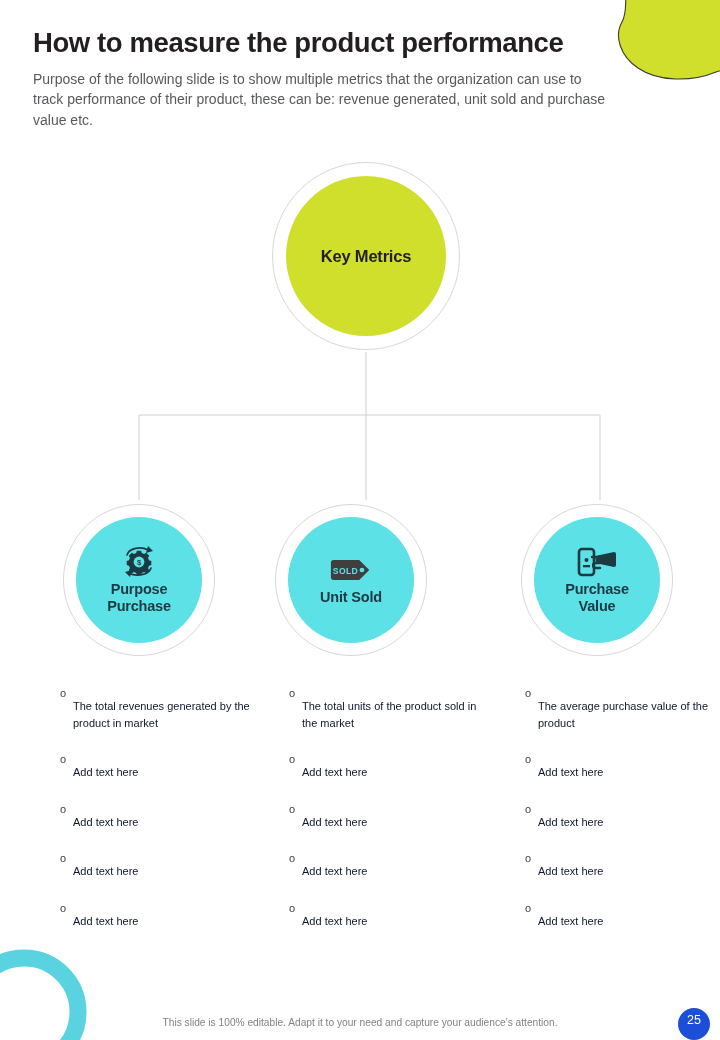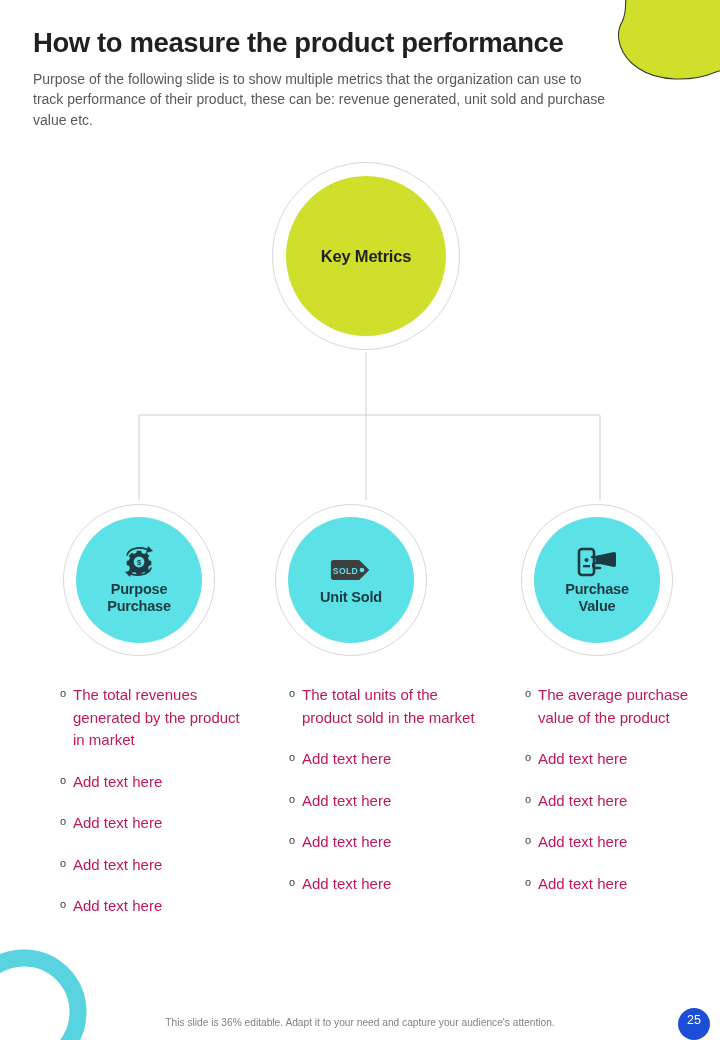--- a/index.html
+++ b/index.html
@@ -166,23 +166,24 @@
     margin-bottom: 19px;
   }
   .bullet-mark {
     width: 13px;
     flex: 0 0 13px;
     font-size: 11px;
     line-height: 18px;
     color: #414042;
   }
   .bullet-text {
-    font-size: 15px;
+    font-size: 11px;
     line-height: 1.5;
-    color: #be185d;
+    color: #0f172a;
+    margin-top: 14px;
   }
 
   
   .footer-note {
     position: absolute;
     left: 0;
     top: 1017px;
     width: 720px;
     text-align: center;
     font-size: 10.2px;
@@ -353,16 +354,16 @@
         <span class="bullet-text">Add text here</span>
       </div>
       <div class="bullet">
         <span class="bullet-mark">o</span>
         <span class="bullet-text">Add text here</span>
       </div>
     </div>
 
   </div>
 
-  <div class="footer-note">This slide is 36% editable. Adapt it to your need and capture your audience's attention.</div>
+  <div class="footer-note">This slide is 100% editable. Adapt it to your need and capture your audience's attention.</div>
   <div class="page-badge">25</div>
 
 </div>
 
 </body></html>

